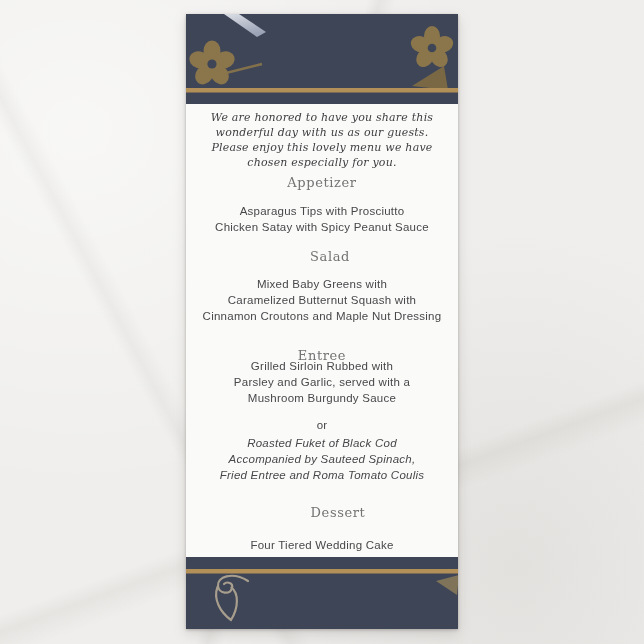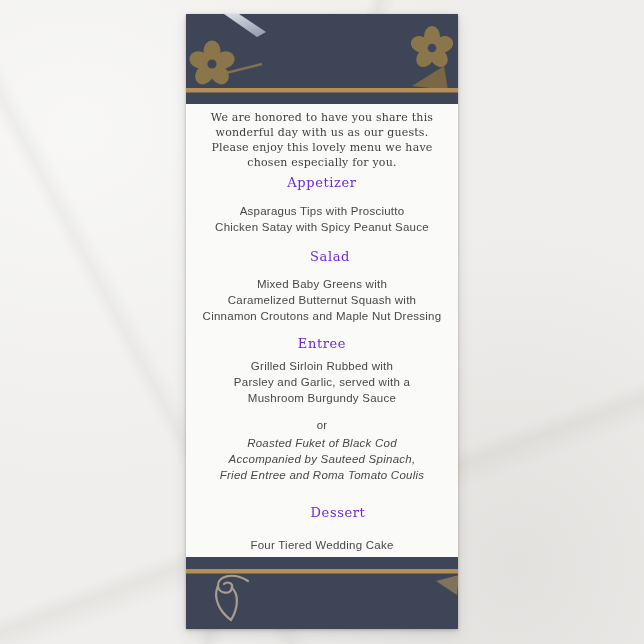--- a/index.html
+++ b/index.html
@@ -34,44 +34,45 @@
   .white-area {
     position: relative;
     width: 272px; height: 453px;
     background: #fafaf9;
   }
   .tline { position: absolute; left: 0; width: 100%; text-align: center; }
 
   .intro {
     top: 6px;
     font-family: "DejaVu Serif", serif;
+    font-style: italic;
     font-size: 11px;
     line-height: 15px;
     color: #3e3e40;
     letter-spacing: .2px;
   }
   .heading {
     height: 16px; line-height: 16px;
     font-family: "DejaVu Serif", serif;
     font-size: 13px;
     font-weight: normal;
     letter-spacing: .6px;
-    color: #6d28d9;
+    color: #737373;
   }
   .items {
     font-size: 11.5px;
     line-height: 16px;
     letter-spacing: .25px;
     color: #48484a;
   }
   .pos-h-appetizer { top: 71px; }
   .pos-i-appetizer { top: 99px; }
   .pos-h-salad     { top: 145px; padding-left: 16px; }
   .pos-i-salad     { top: 172px; }
-  .pos-h-entree    { top: 232px; }
+  .pos-h-entree    { top: 244px; }
   .pos-i-entree1   { top: 254px; }
   .pos-or          { top: 313px; height: 16px; line-height: 16px; }
   .pos-i-entree2   { top: 331px; font-style: italic; }
   .pos-h-dessert   { top: 401px; margin-left: 16px; }
   .pos-i-dessert   { top: 433px; }
 </style>
 </head>
 <body>
 
 <div class="scene">

